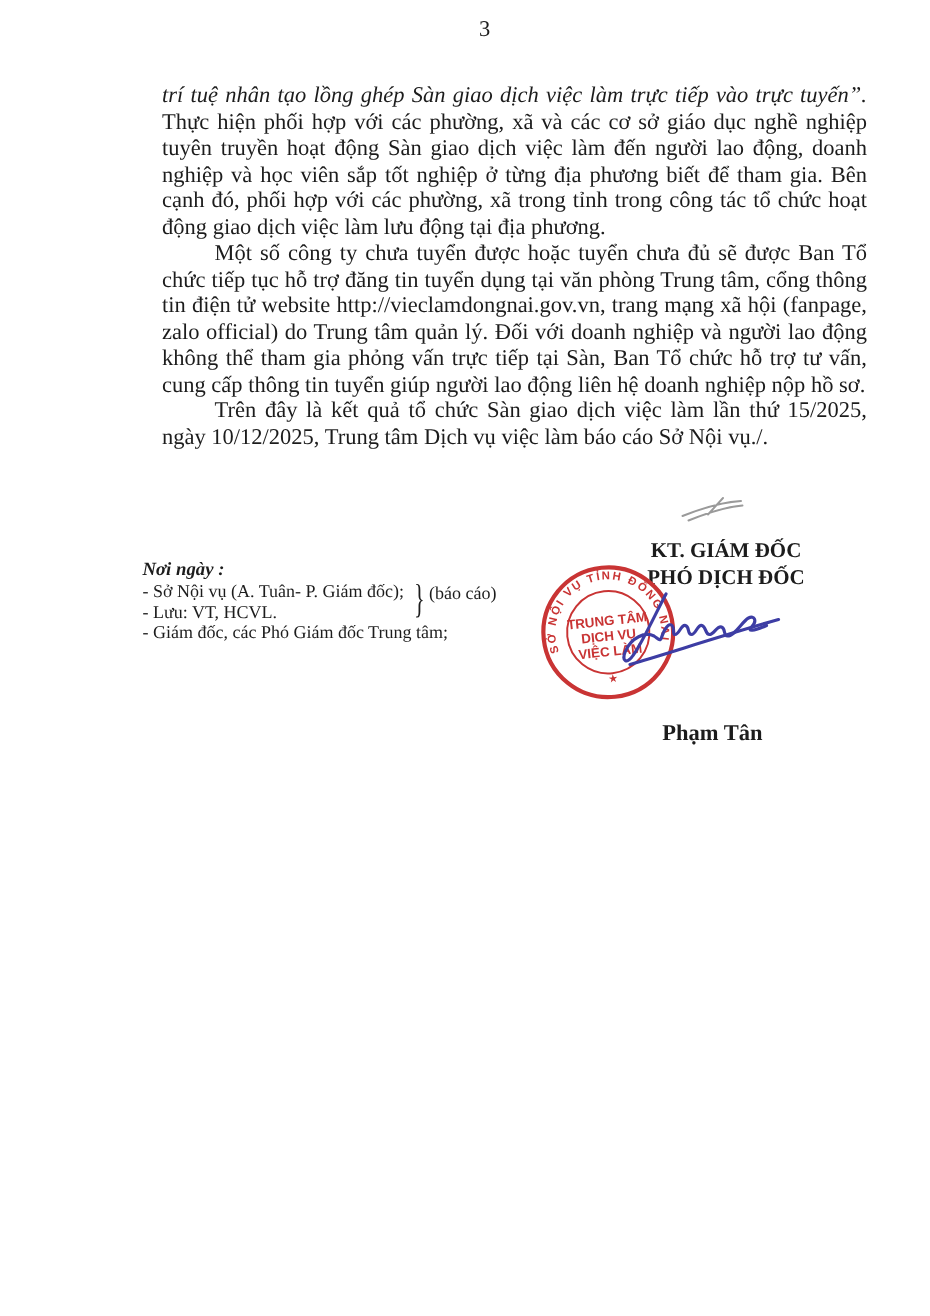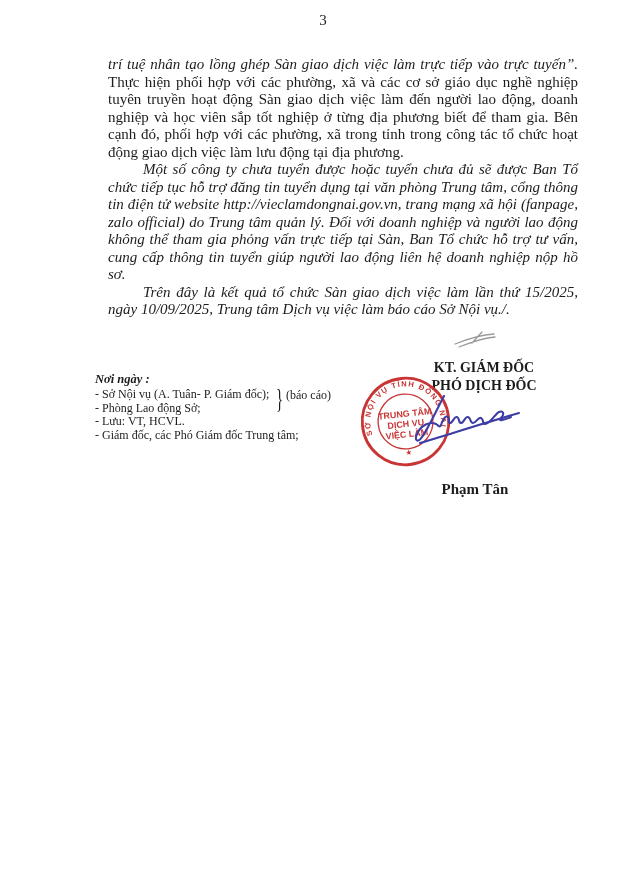--- a/index.html
+++ b/index.html
@@ -15,21 +15,21 @@
     position:absolute;top:12px;left:88px;width:470px;
     text-align:center;font-size:15px;
   }
   .content{
     position:absolute;top:56px;left:88px;width:470px;
     font-size:15px;line-height:17.5px;
     text-align:justify;
     margin-left:20px;
   }
   .content p{margin:0;}
-  .content p.indented{text-indent:35px;font-style:italic;}
+  .content p.indented{text-indent:35px;}
   .lead-italic{font-style:italic;}
   
   .recipients{
     position:absolute;left:95px;top:373px;width:290px;
     font-size:12px;line-height:13.4px;
   }
   .recipients .label{font-weight:bold;font-style:italic;font-size:12.5px;margin-bottom:2px;}
   .recipients .line{white-space:nowrap;}
   .brace{
     position:absolute;left:178px;top:13px;
@@ -55,31 +55,30 @@
 </head>
 <body>
 
 <div class="page">
 
   <div class="page-number">3</div>
 
   <div class="content">
     <p><span class="lead-italic">trí tuệ nhân tạo lồng ghép Sàn giao dịch việc làm trực tiếp vào trực tuyến”.</span><span> Thực hiện phối hợp với các phường, xã và các cơ sở giáo dục nghề nghiệp tuyên truyền hoạt động Sàn giao dịch việc làm đến người lao động, doanh nghiệp và học viên sắp tốt nghiệp ở từng địa phương biết để tham gia. Bên cạnh đó, phối hợp với các phường, xã trong tỉnh trong công tác tổ chức hoạt động giao dịch việc làm lưu động tại địa phương.</span></p>
     <p class="indented">Một số công ty chưa tuyển được hoặc tuyển chưa đủ sẽ được Ban Tổ chức tiếp tục hỗ trợ đăng tin tuyển dụng tại văn phòng Trung tâm, cổng thông tin điện tử website http://vieclamdongnai.gov.vn, trang mạng xã hội (fanpage, zalo official) do Trung tâm quản lý. Đối với doanh nghiệp và người lao động không thể tham gia phỏng vấn trực tiếp tại Sàn, Ban Tổ chức hỗ trợ tư vấn, cung cấp thông tin tuyển giúp người lao động liên hệ doanh nghiệp nộp hồ sơ.</p>
-    <p class="indented">Trên đây là kết quả tổ chức Sàn giao dịch việc làm lần thứ 15/2025, ngày 10/09/2025, Trung tâm Dịch vụ việc làm báo cáo Sở Nội vụ./.</p>
+    <p class="indented">Trên đây là kết quả tổ chức Sàn giao dịch việc làm lần thứ 15/2025, ngày 10/12/2025, Trung tâm Dịch vụ việc làm báo cáo Sở Nội vụ./.</p>
   </div>
 
   <svg class="pen-mark" viewBox="0 0 46 18" aria-hidden="true">
     <path d="M3 13 C13 9 27 4 42 3 M7 16 C17 12 30 7 43 6 M20 12 L30 1" stroke="#9a9a9a" stroke-width="1.3" fill="none" stroke-linecap="round"></path>
   </svg>
 
   <div class="recipients">
     <div class="label">Nơi ngày :</div>
     <div class="line">- Sở Nội vụ (A. Tuân- P. Giám đốc);</div>
-    <div class="line">- Phòng Lao động Sở;</div>
     <div class="line">- Lưu: VT, HCVL.</div>
     <div class="line">- Giám đốc, các Phó Giám đốc Trung tâm;</div>
     <div class="brace">}</div>
     <div class="brace-note">(báo cáo)</div>
   </div>
 
   <div class="sig-titles">
     <div>KT. GIÁM ĐỐC</div>
     <div>PHÓ DỊCH ĐỐC</div>
   </div>

